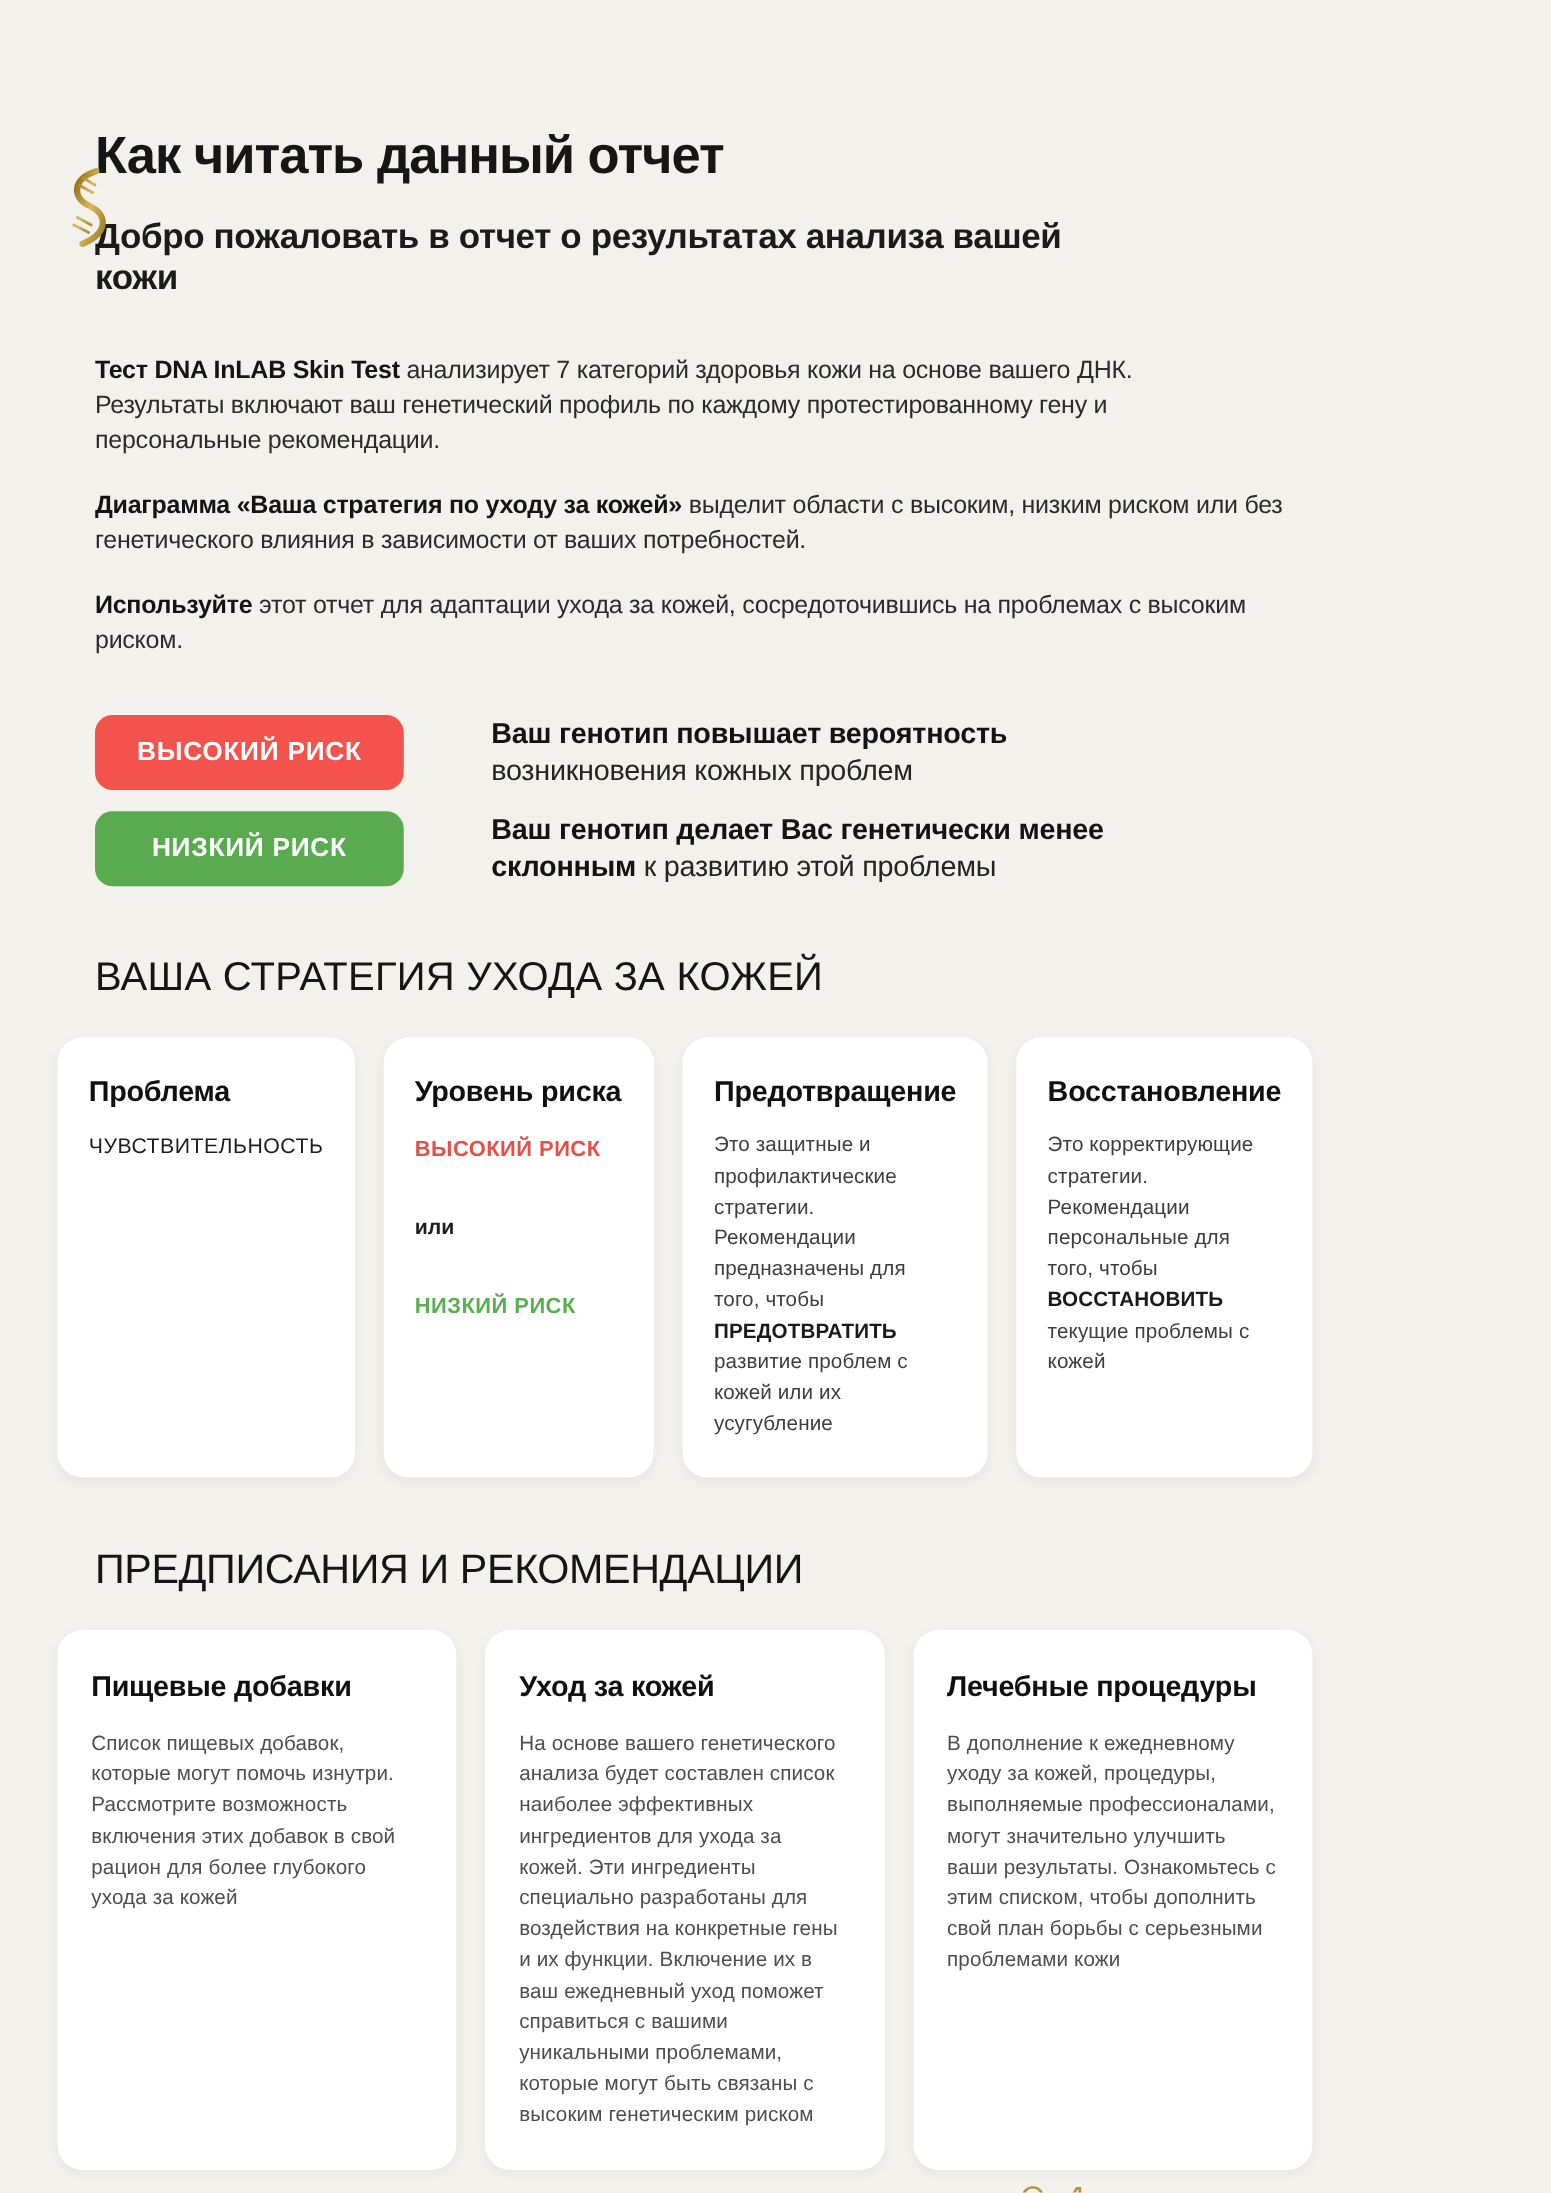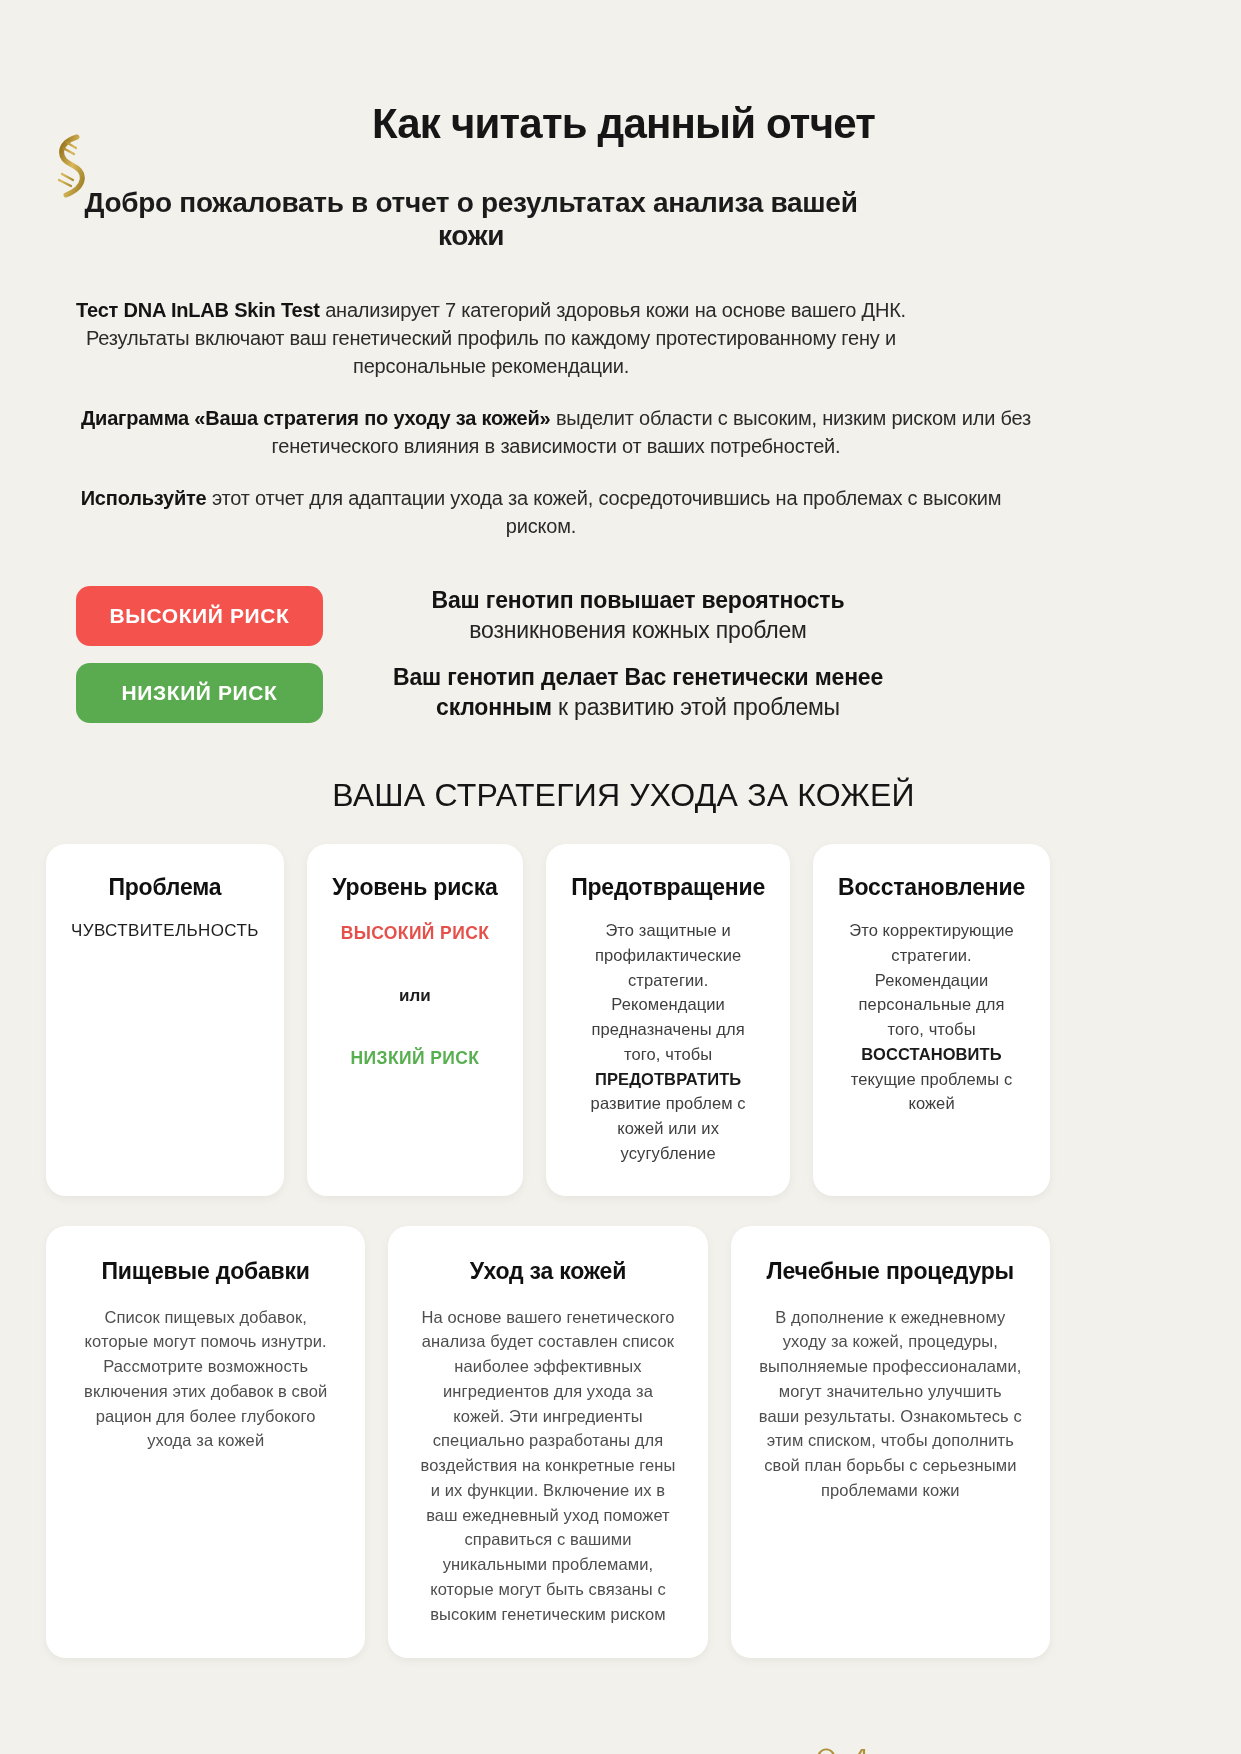--- a/index.html
+++ b/index.html
@@ -6,29 +6,29 @@
   body{
     width:1241px;height:1754px;
     background:#f2f1ec;
     font-family:"Liberation Sans",sans-serif;
     color:#222;
     position:relative;
     overflow:hidden;
   }
   .page{position:relative;width:1241px;height:1754px;}
   .logo{position:absolute;left:46px;top:32px;width:46px;height:64px;}
-  .main{padding:0 70px 0 76px;text-align:center;}
+  .main{padding:0 70px 0 76px;}
 
   .page-title{
     margin:102px 0 0 0;
     font-size:42px;line-height:1.05;font-weight:800;
     letter-spacing:-0.8px;color:#161616;
   }
   .page-subtitle{
-    margin:40px 0 0 0;max-width:790px;
+    margin:26px 0 0 0;max-width:790px;
     font-size:28px;line-height:1.18;font-weight:700;
     letter-spacing:-0.3px;color:#1b1b1b;
   }
 
   .intro p{
     margin:24px 0 0 0;
     font-size:20px;line-height:1.4;color:#2b2b2b;letter-spacing:-0.2px;
   }
   .intro p:first-child{margin-top:44px;max-width:830px;}
   .intro p:nth-child(2){max-width:960px;}
@@ -141,20 +141,21 @@
       <div class="card">
         <div class="card-title">Предотвращение</div>
         <div class="card-body"><span>Это защитные и профилактические стратегии. Рекомендации предназначены для того, чтобы </span><b>ПРЕДОТВРАТИТЬ</b><span> развитие проблем с кожей или их усугубление</span></div>
       </div>
       <div class="card">
         <div class="card-title">Восстановление</div>
         <div class="card-body"><span>Это корректирующие стратегии. Рекомендации персональные для того, чтобы </span><b>ВОССТАНОВИТЬ</b><span> текущие проблемы с кожей</span></div>
       </div>
     </div>
 
+    <h3 class="section-heading condensed">ПРЕДПИСАНИЯ И РЕКОМЕНДАЦИИ</h3>
 
     <div class="cards-row reco-row">
       <div class="card">
         <div class="card-title">Пищевые добавки</div>
         <div class="card-body">Список пищевых добавок, которые могут помочь изнутри. Рассмотрите возможность включения этих добавок в свой рацион для более глубокого ухода за кожей</div>
       </div>
       <div class="card">
         <div class="card-title">Уход за кожей</div>
         <div class="card-body">На основе вашего генетического анализа будет составлен список наиболее эффективных ингредиентов для ухода за кожей. Эти ингредиенты специально разработаны для воздействия на конкретные гены и их функции. Включение их в ваш ежедневный уход поможет справиться с вашими уникальными проблемами, которые могут быть связаны с высоким генетическим риском</div>
       </div>

